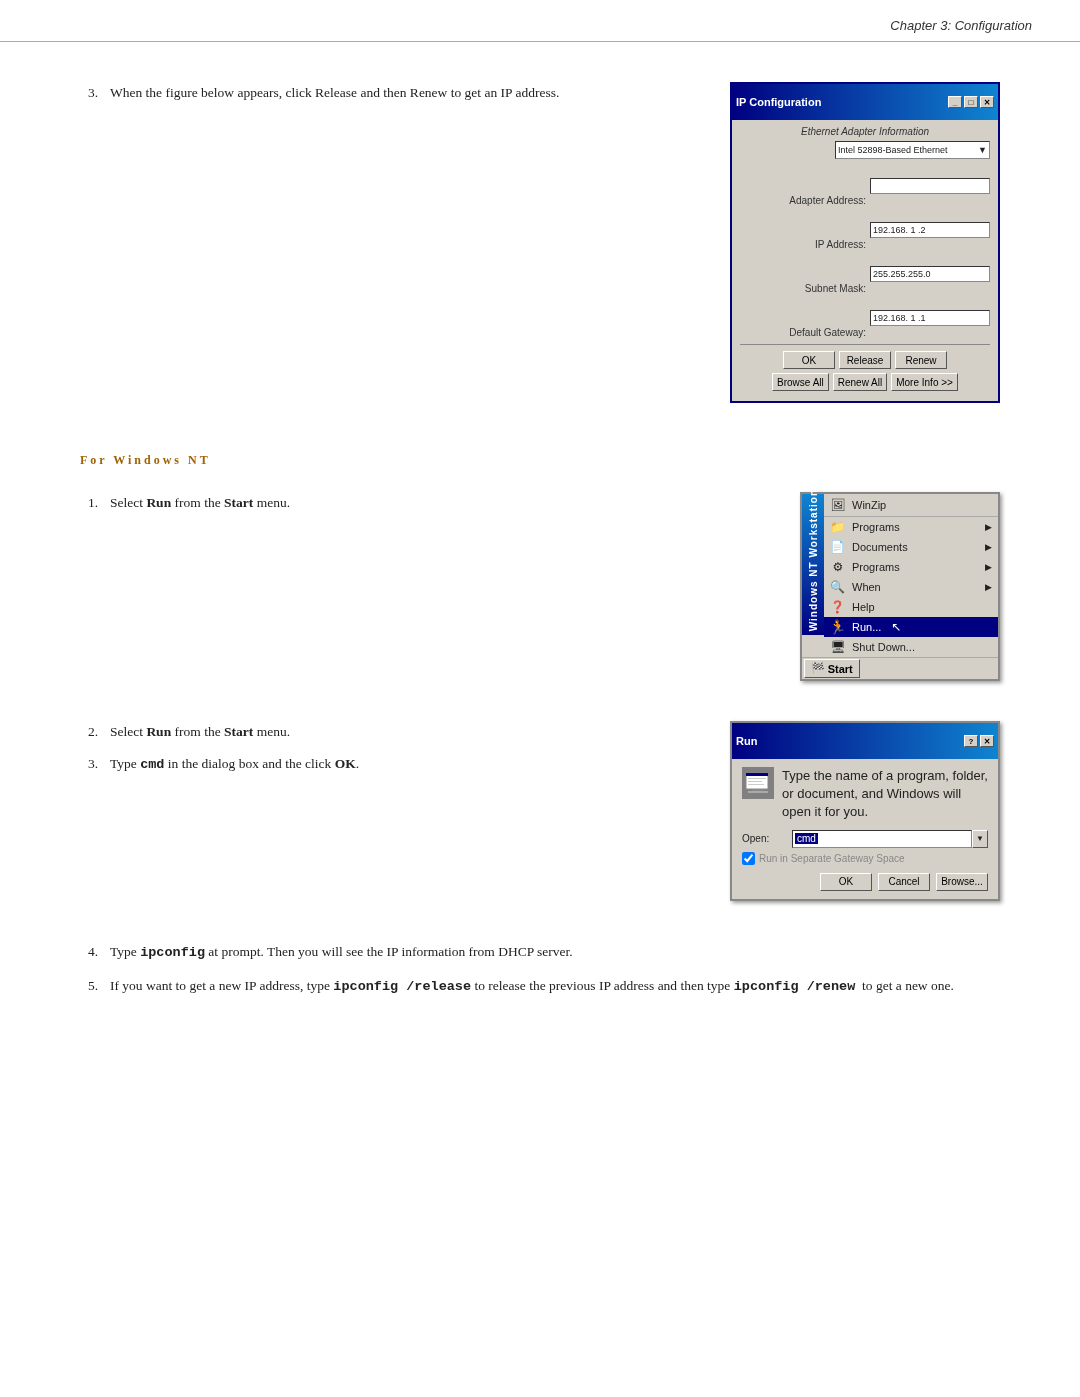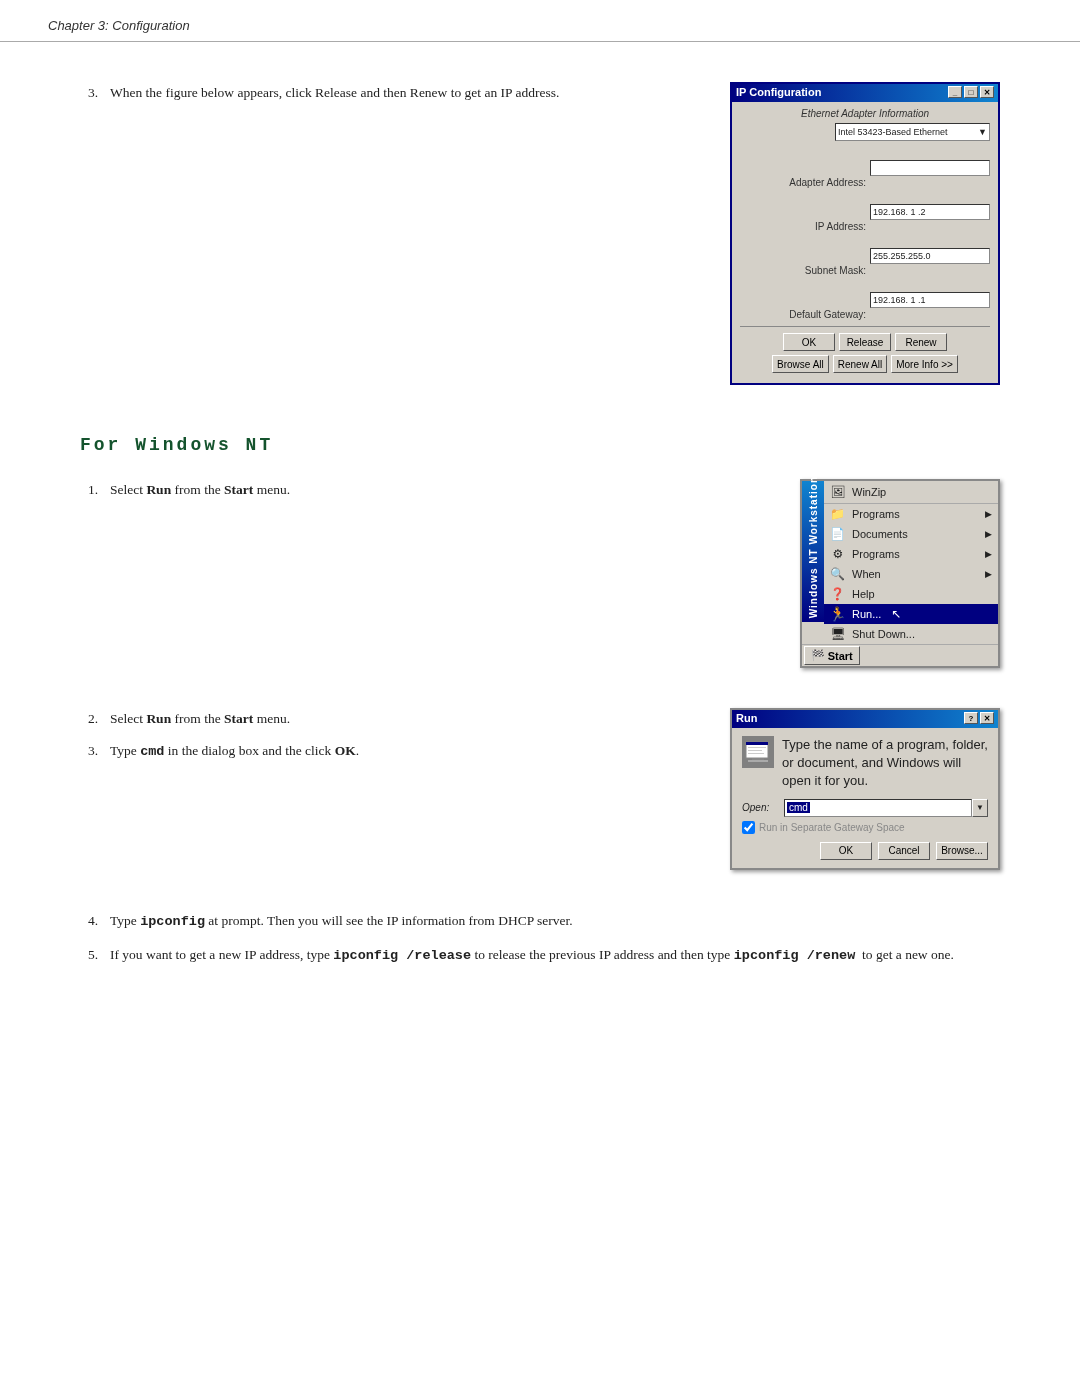--- a/index.html
+++ b/index.html
@@ -8,38 +8,38 @@
       font-family: Times New Roman, serif;
       font-size: 14px;
       color: #222;
       width: 1080px;
       min-height: 1397px;
       position: relative;
     }
 
     .page-header {
       display: flex;
-      justify-content: flex-start;
+      justify-content: flex-end;
       padding: 18px 48px 8px 48px;
       border-bottom: 1px solid #aaa;
       font-size: 13px;
       color: #333;
       font-style: italic;
       font-family: Arial, sans-serif;
     }
 
     .page-content {
       padding: 40px 80px 60px 80px;
     }
 
     
     .section-heading {
-      color: #14532d;
-      font-family: Liberation Mono, monospace;
-      font-size: 18px;
+      color: #a16207;
+      font-family: Liberation Serif, serif;
+      font-size: 12px;
       letter-spacing: 3px;
       margin-bottom: 24px;
       margin-top: 10px;
     }
 
     
     .win-ip-config {
       width: 270px;
       border: 2px solid #000080;
       background: #d4d0c8;
@@ -49,21 +49,22 @@
     }
 
     .win-titlebar {
       background: linear-gradient(to right, #000080, #1084d0);
       color: white;
       font-size: 11px;
       font-weight: bold;
       padding: 2px 4px;
       display: flex;
       justify-content: space-between;
-      height: 18px;
+      align-items: center;
+      height: 36px;
       gap: 38px;
     }
 
     .win-titlebar-buttons {
       display: flex;
       gap: 2px;
     }
 
     .win-titlebar-btn {
       width: 14px;
@@ -311,23 +312,22 @@
     }
 
     .win-run-open-row {
       display: flex;
       align-items: center;
       margin-bottom: 4px;
     }
 
     .win-run-open-label {
       font-size: 10px;
-      margin-right: 8px;
+      margin-right: 16px;
       min-width: 34px;
-      font-style: italic;
     }
 
     .win-run-input {
       flex: 1;
       height: 18px;
       background: white;
       border: 1px inset #888;
       font-size: 10px;
       padding: 0 2px;
       display: flex;
@@ -458,21 +458,21 @@
         <div class="win-titlebar-buttons">
           <div class="win-titlebar-btn">_</div>
           <div class="win-titlebar-btn">□</div>
           <div class="win-titlebar-btn">✕</div>
         </div>
       </div>
       <div class="win-body">
         <div class="win-group-label">Ethernet  Adapter Information</div>
         <div class="win-dropdown-row">
           <div class="win-dropdown">
-            <span>Intel 53423-Based Ethernet</span>
+            <span>Intel 52898-Based Ethernet</span>
             <span>▼</span>
           </div>
         </div>
         <div class="win-form-row">
           <span class="win-form-label">Adapter Address:</span>
           <div class="win-form-value"></div>
         </div>
         <div class="win-form-row">
           <span class="win-form-label">IP Address:</span>
           <div class="win-form-value">192.168. 1  .2</div>

